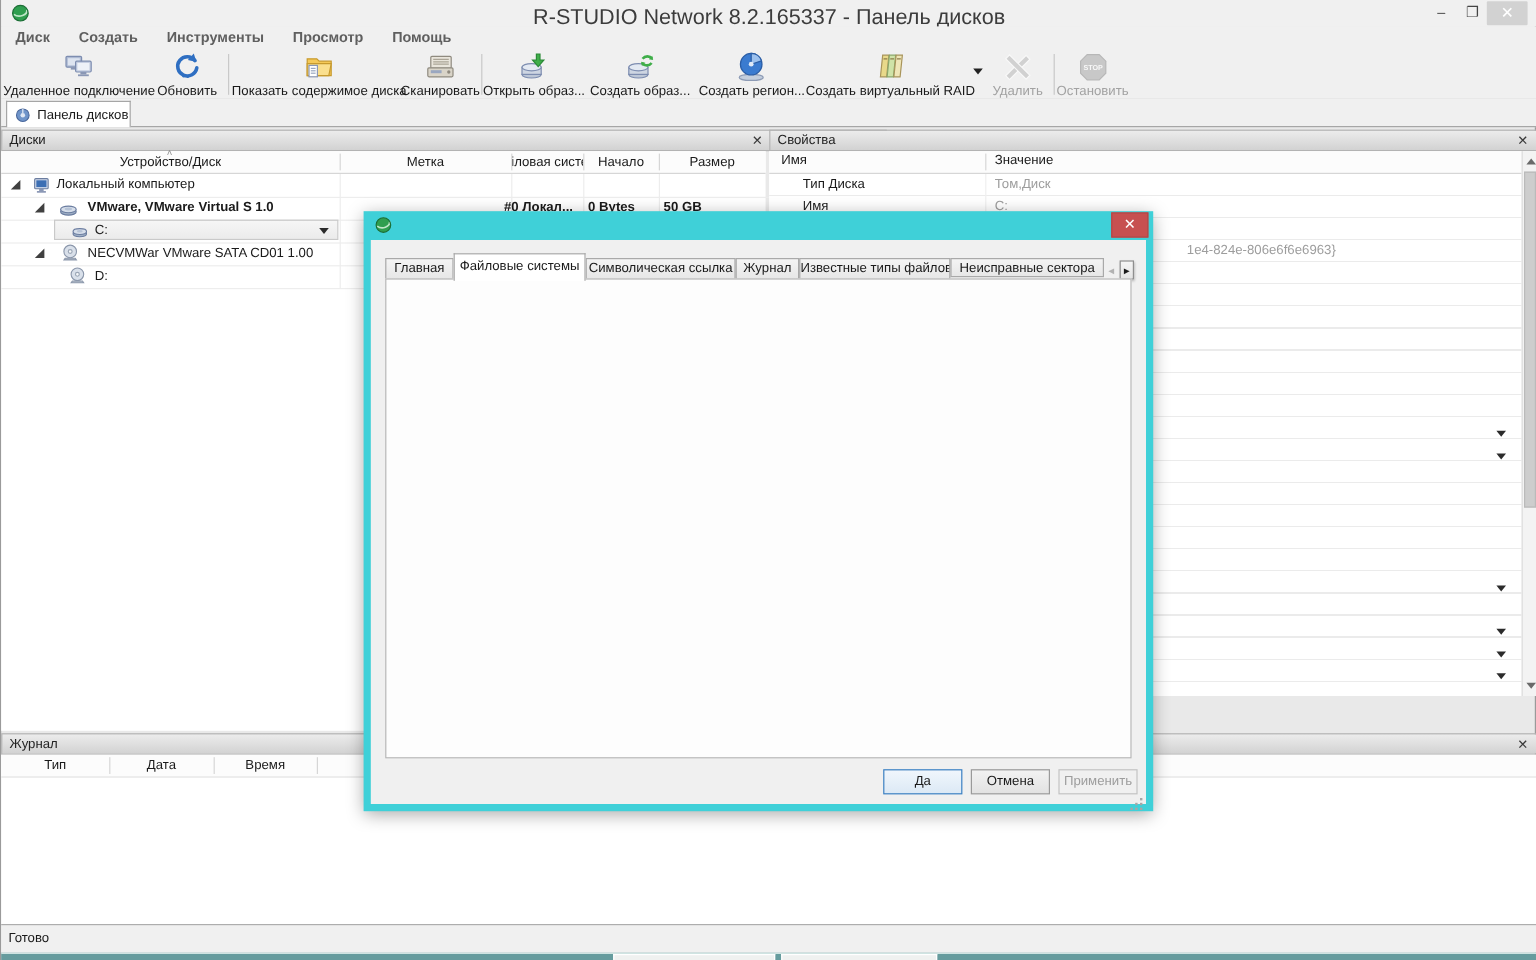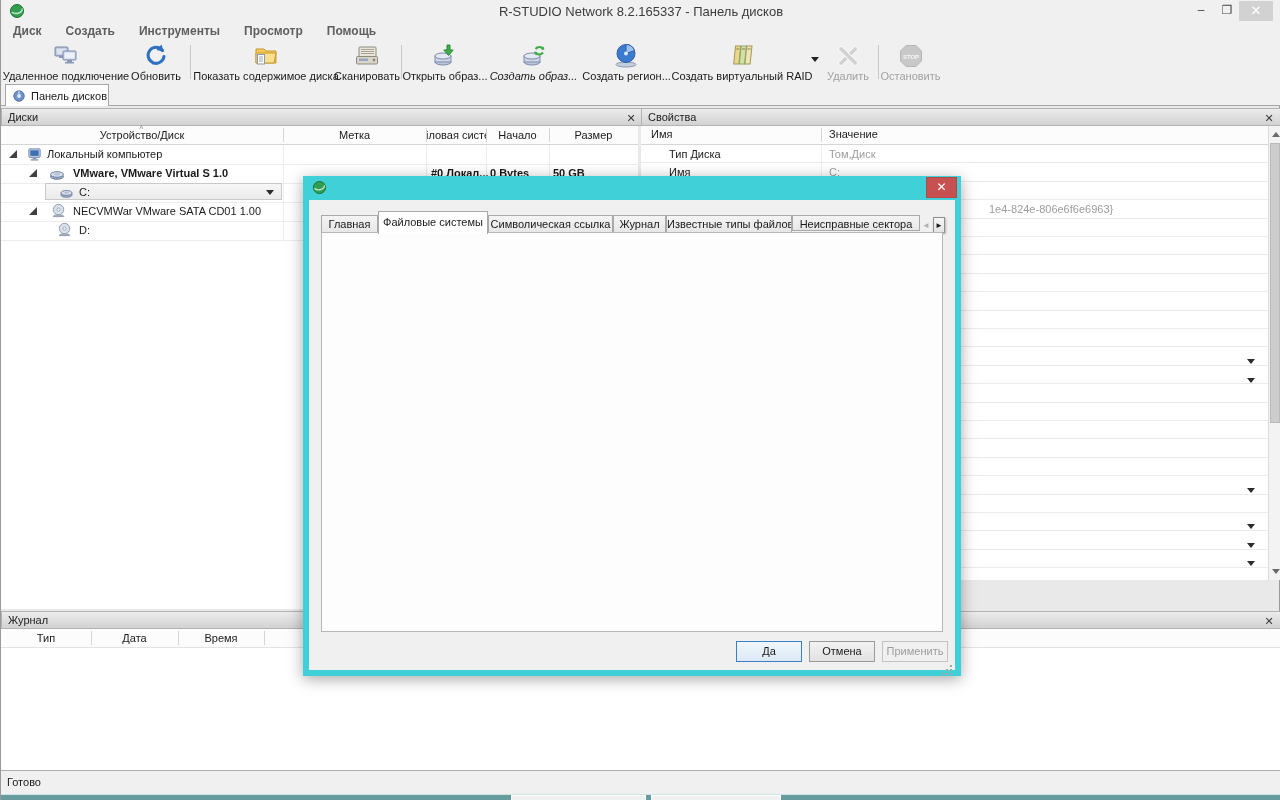--- a/index.html
+++ b/index.html
@@ -3,21 +3,21 @@
 <meta charset="utf-8">
 <style>
   html,body{margin:0;padding:0;}
   body{width:1280px;height:800px;overflow:hidden;background:#e9e9e9;
        font-family:"Liberation Sans",sans-serif;font-size:11px;color:#1a1a1a;
        -webkit-font-smoothing:antialiased;}
   .abs{position:absolute;}
   .app{position:relative;width:1280px;height:800px;background:#e9e9e9;border-left:1px solid #9a9a9a;border-right:1px solid #9a9a9a;box-sizing:border-box;}
   
   .titlebar{left:0;top:0;width:1280px;height:22px;background:#f0f0f0;}
-  .title-text{left:0;right:0;top:4px;text-align:center;font-size:13px;color:#3c3c3c;}
+  .title-text{left:0;right:0;top:4px;text-align:center;font-size:18px;color:#3c3c3c;}
   .winbtn{top:0;height:20px;text-align:center;line-height:20px;color:#444;font-size:12px;}
   .win-close{left:1238px;width:34px;top:1px;background:#d2d2d2;color:#fff;font-size:13px;border-radius:1px;}
   
   .menubar{left:0;top:22px;width:1280px;height:18px;background:#f0f0f0;display:flex;align-items:center;}
   .menu-item{padding:0 12px;color:#5f5f5f;font-size:12px;font-weight:bold;}
   
   .toolbar{left:0;top:40px;width:1280px;height:42px;background:#f0f0f0;border-bottom:1px solid #cfcfcf;}
   .tbtn{top:42px;height:40px;display:flex;flex-direction:column;align-items:center;justify-content:flex-start;}
   .tbtn .lbl{font-size:11px;white-space:nowrap;margin-top:0px;color:#1a1a1a;}
   .tbtn.disabled .lbl{color:#a2a2a2;}
@@ -155,21 +155,21 @@
     <span>
         <svg width="28" height="28" viewBox="0 0 28 28">
           <ellipse cx="12" cy="20" rx="8" ry="3" fill="#bcc6d6" stroke="#7d8db0"></ellipse>
           <rect x="4" y="14" width="16" height="6" fill="#cdd5e2" stroke="#7d8db0"></rect>
           <ellipse cx="12" cy="14" rx="8" ry="3" fill="#e3e9f2" stroke="#7d8db0"></ellipse>
           <path d="M19 3 v5 h3.2 l-4.7 5.5 -4.7 -5.5 h3.2 v-5 z" fill="#3fae49" stroke="#2a8a37"></path>
         </svg>
       </span>
     <span class="lbl">Открыть образ...</span>
   </div>
-  <div class="abs tbtn" style="left:490px;width:85px;font-style:italic;">
+  <div class="abs tbtn" style="left:490px;width:85px;">
     <span>
         <svg width="28" height="28" viewBox="0 0 28 28">
           <ellipse cx="12" cy="20" rx="8" ry="3" fill="#bcc6d6" stroke="#7d8db0"></ellipse>
           <rect x="4" y="14" width="16" height="6" fill="#cdd5e2" stroke="#7d8db0"></rect>
           <ellipse cx="12" cy="14" rx="8" ry="3" fill="#e3e9f2" stroke="#7d8db0"></ellipse>
           <path d="M15.5 7 a5 5 0 0 1 8 0" fill="none" stroke="#3fae49" stroke-width="2.2"></path>
           <path d="M23.5 4.5 l0.8 3.6 -3.6 -0.8 z" fill="#3fae49"></path>
           <path d="M23 10.5 a5 5 0 0 1 -8 0" fill="none" stroke="#3fae49" stroke-width="2.2"></path>
           <path d="M15 13 l-0.8 -3.6 3.6 0.8 z" fill="#3fae49"></path>
         </svg>
@@ -274,21 +274,21 @@
     <div class="trow" style="left:0;top:38px;width:637px;border-bottom:1px solid #ededed;font-weight:bold;">
       <div class="exp" style="left:28px;top:5px;"></div>
       <span class="abs" style="left:48px;top:2px;">
           <svg width="16" height="16" viewBox="0 0 16 16">
             <ellipse cx="8" cy="10.5" rx="6.5" ry="2.8" fill="#9fb0c6" stroke="#6b7da0"></ellipse>
             <ellipse cx="8" cy="8.5" rx="6.5" ry="2.8" fill="#d6deea" stroke="#6b7da0"></ellipse>
             <ellipse cx="8" cy="8.2" rx="3" ry="1.2" fill="#b6c3d6"></ellipse>
           </svg>
         </span>
       <span class="abs" style="left:72px;">VMware, VMware Virtual S 1.0</span>
-      <span class="abs" style="left:430px;text-align:center;">#0 Локал...</span>
+      <span class="abs" style="left:419px;text-align:center;">#0 Локал...</span>
       <span class="abs" style="left:489px;">0 Bytes</span>
       <span class="abs" style="left:552px;">50 GB</span>
     </div>
     <div class="trow" style="left:0;top:57px;width:637px;border-bottom:1px solid #ededed;">
       <div class="abs" style="left:44px;top:0px;width:237px;height:17px;border:1px solid #c9c9c9;background:linear-gradient(#f6f6f6,#ebebeb);box-sizing:border-box;"></div>
       <span class="abs" style="left:58px;top:2px;">
           <svg width="15" height="15" viewBox="0 0 16 16">
             <ellipse cx="8" cy="10.5" rx="6" ry="2.6" fill="#9fb0c6" stroke="#6b7da0"></ellipse>
             <ellipse cx="8" cy="8.5" rx="6" ry="2.6" fill="#d6deea" stroke="#6b7da0"></ellipse>
             <ellipse cx="8" cy="8.2" rx="2.6" ry="1.1" fill="#b6c3d6"></ellipse>

